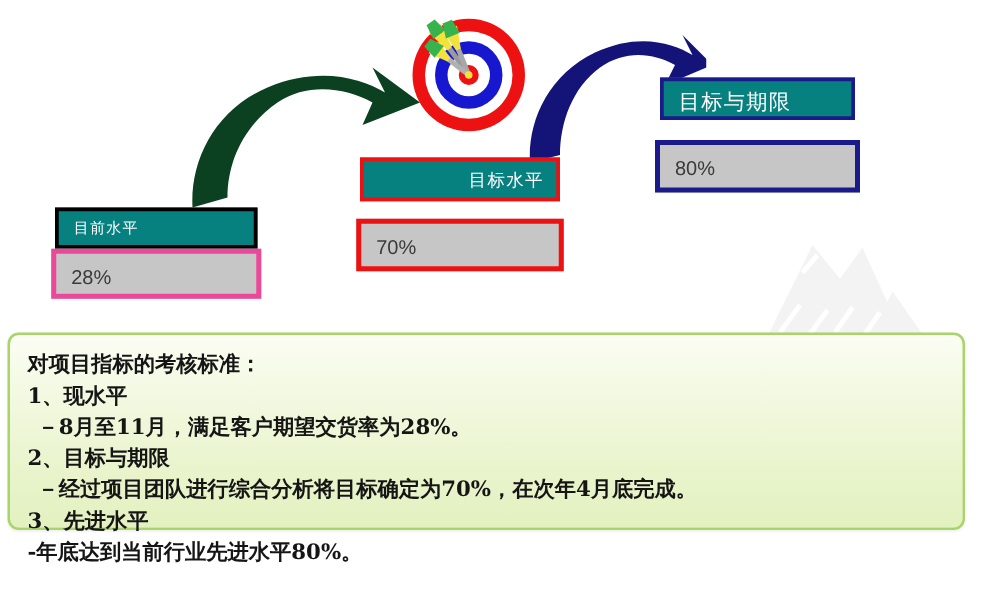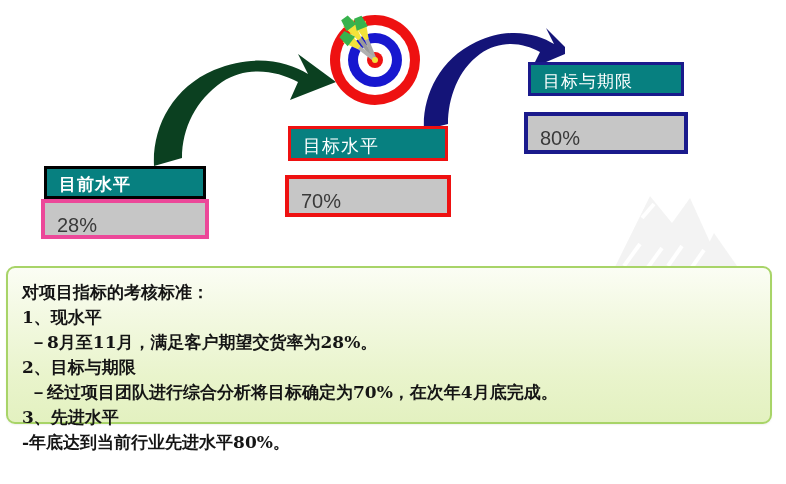--- a/index.html
+++ b/index.html
@@ -59,32 +59,32 @@
     height: 96px;
   }
 
   
   .level-group {
     position: absolute;
   }
   .level-title {
     background: #078080;
     color: #ffffff;
-    font-weight: bold;
-    font-size: 17px;
+    font-weight: normal;
+    font-size: 12px;
     line-height: 1;
     padding: 7px 10px 8px 12px;
     letter-spacing: 1px;
     box-sizing: border-box;
     white-space: nowrap;
   }
   .level-value {
     background: #c6c6c6;
     color: #3a3a3a;
-    font-size: 20px;
+    font-size: 16px;
     line-height: 1;
     padding: 12px 10px 12px 12px;
     box-sizing: border-box;
     white-space: nowrap;
   }
 
   
   #group-current { left: 44px; top: 166px; }
   #group-current .level-title {
     border: 3px solid #000000;
@@ -98,22 +98,23 @@
     margin-left: -3px;
   }
 
   
   #group-target { left: 288px; top: 126px; }
   #group-target .level-title {
     border: 3px solid #ee1111;
     width: 160px;
     height: 35px;
     font-weight: normal;
-    font-size: 18px;
+    font-size: 14px;
     padding-top: 8px;
+    text-align: right;
   }
   #group-target .level-value {
     border: 4px solid #ee1111;
     width: 166px;
     height: 42px;
     margin-top: 14px;
     margin-left: -3px;
   }
 
   

